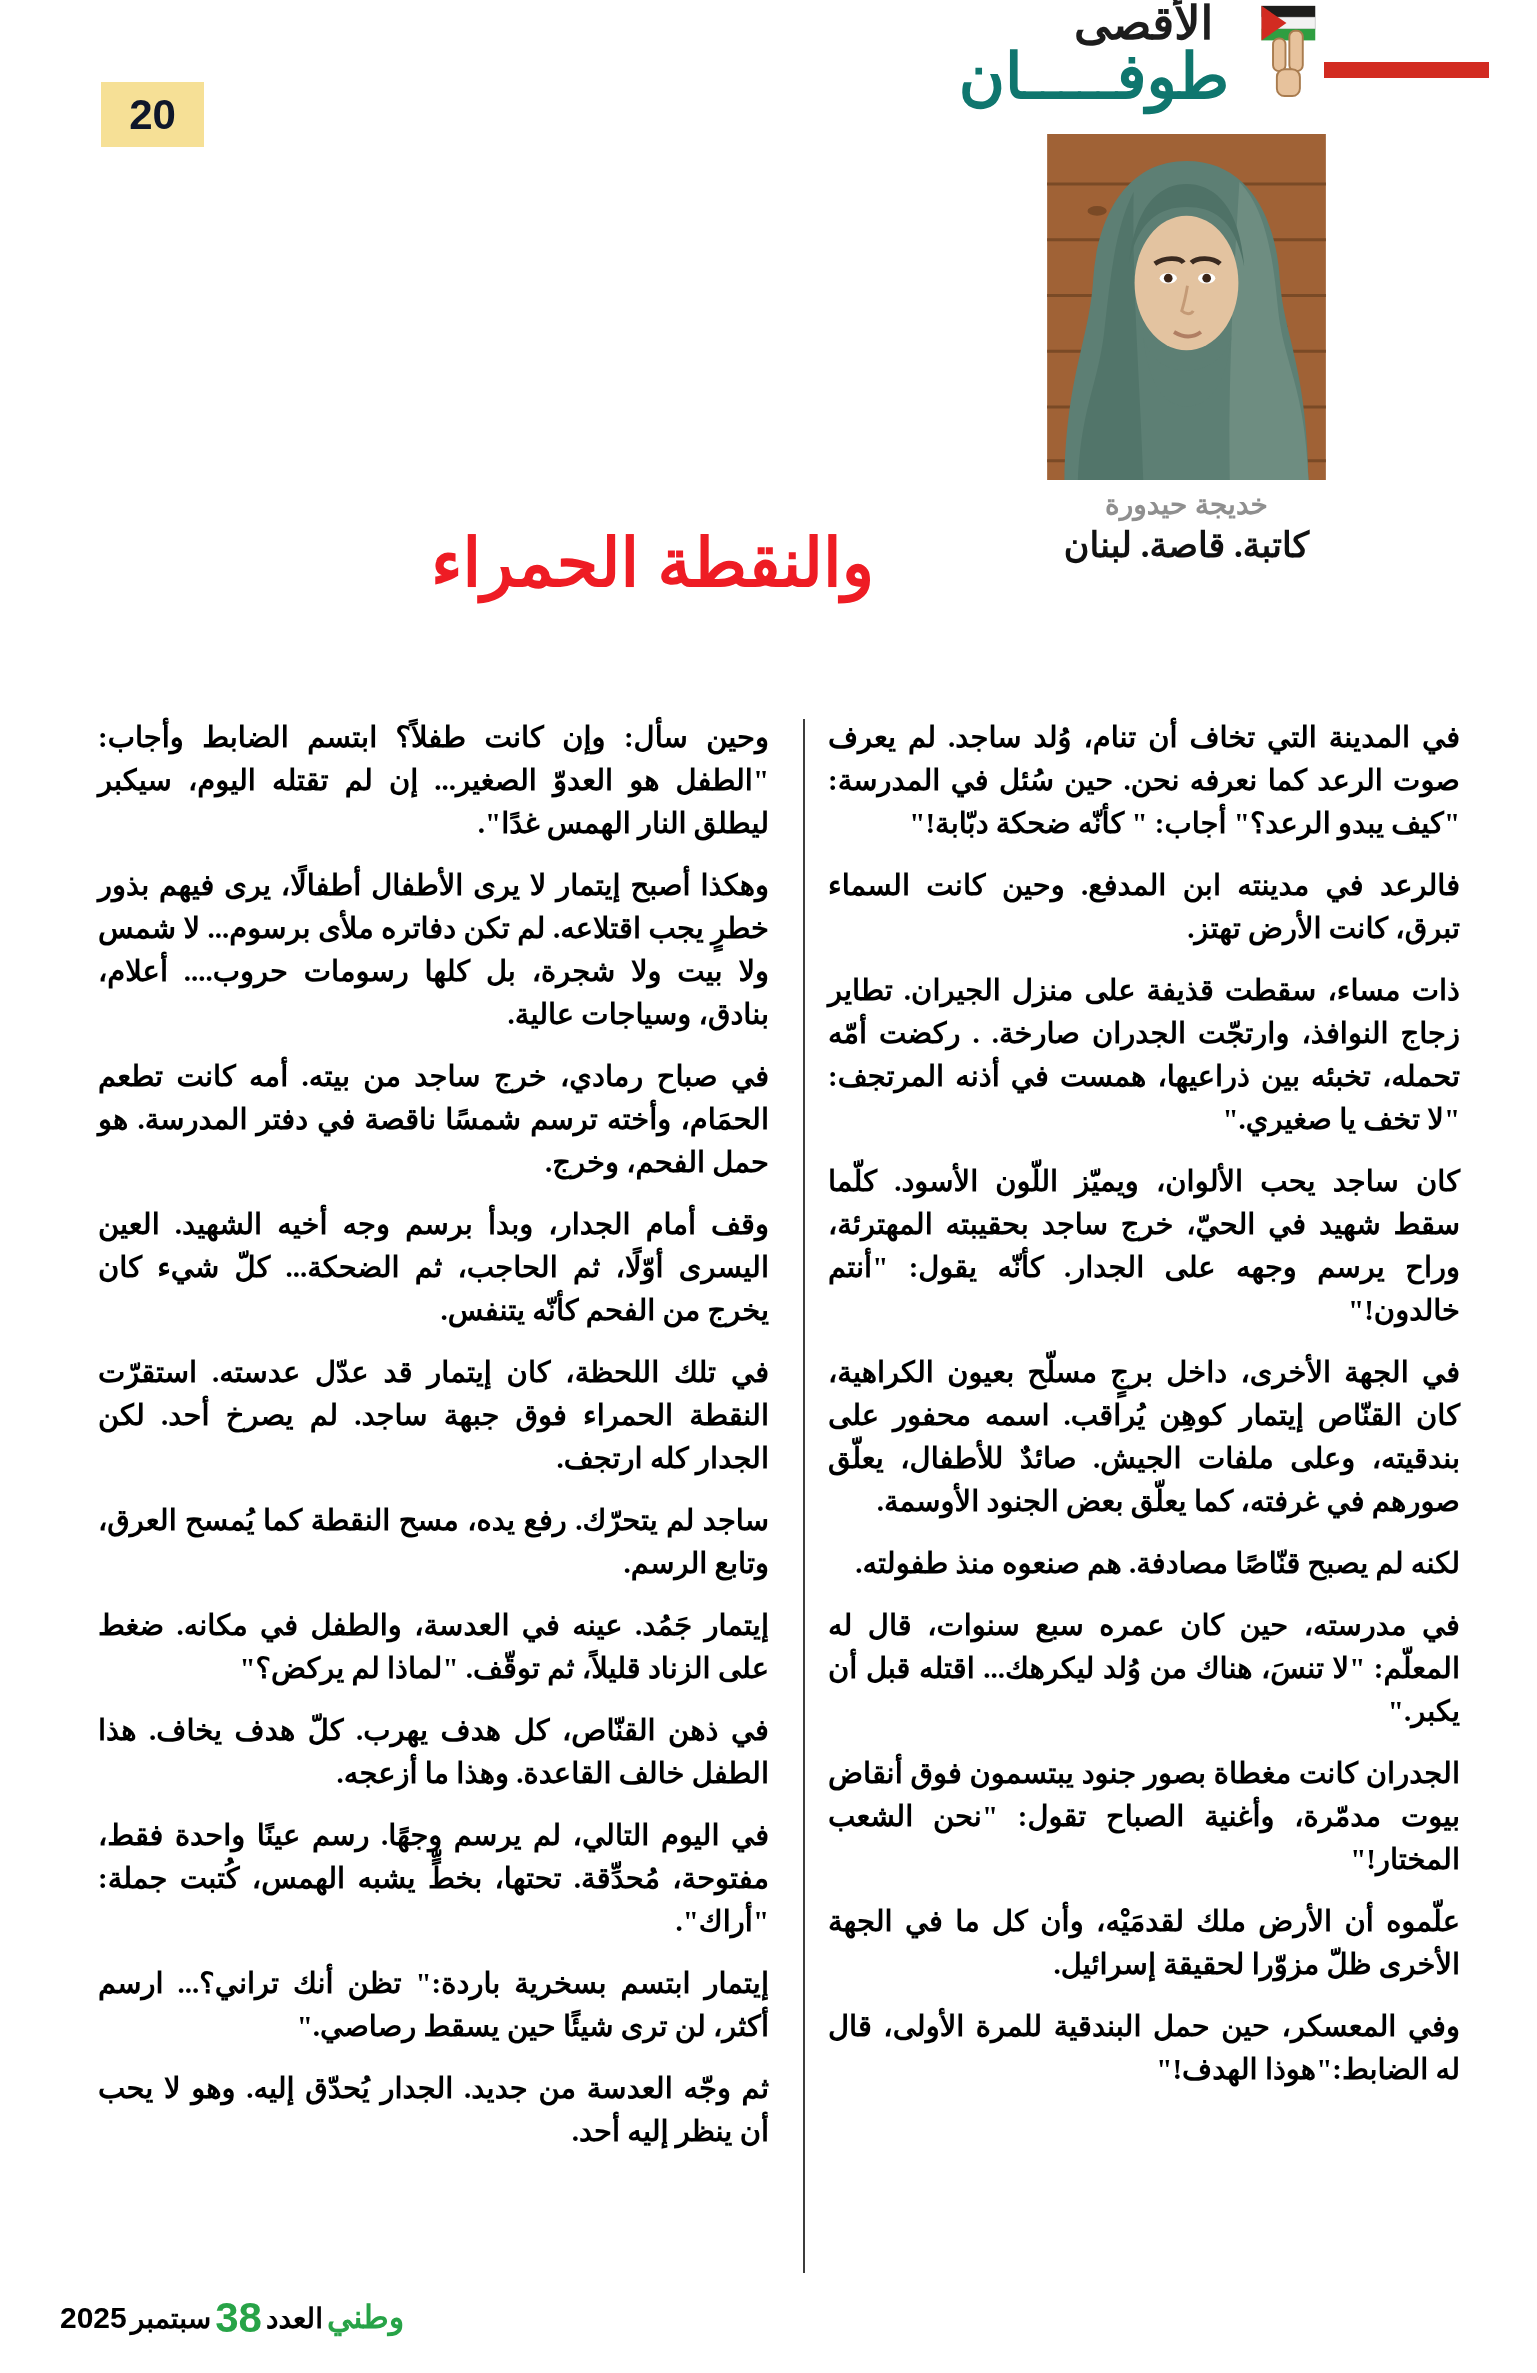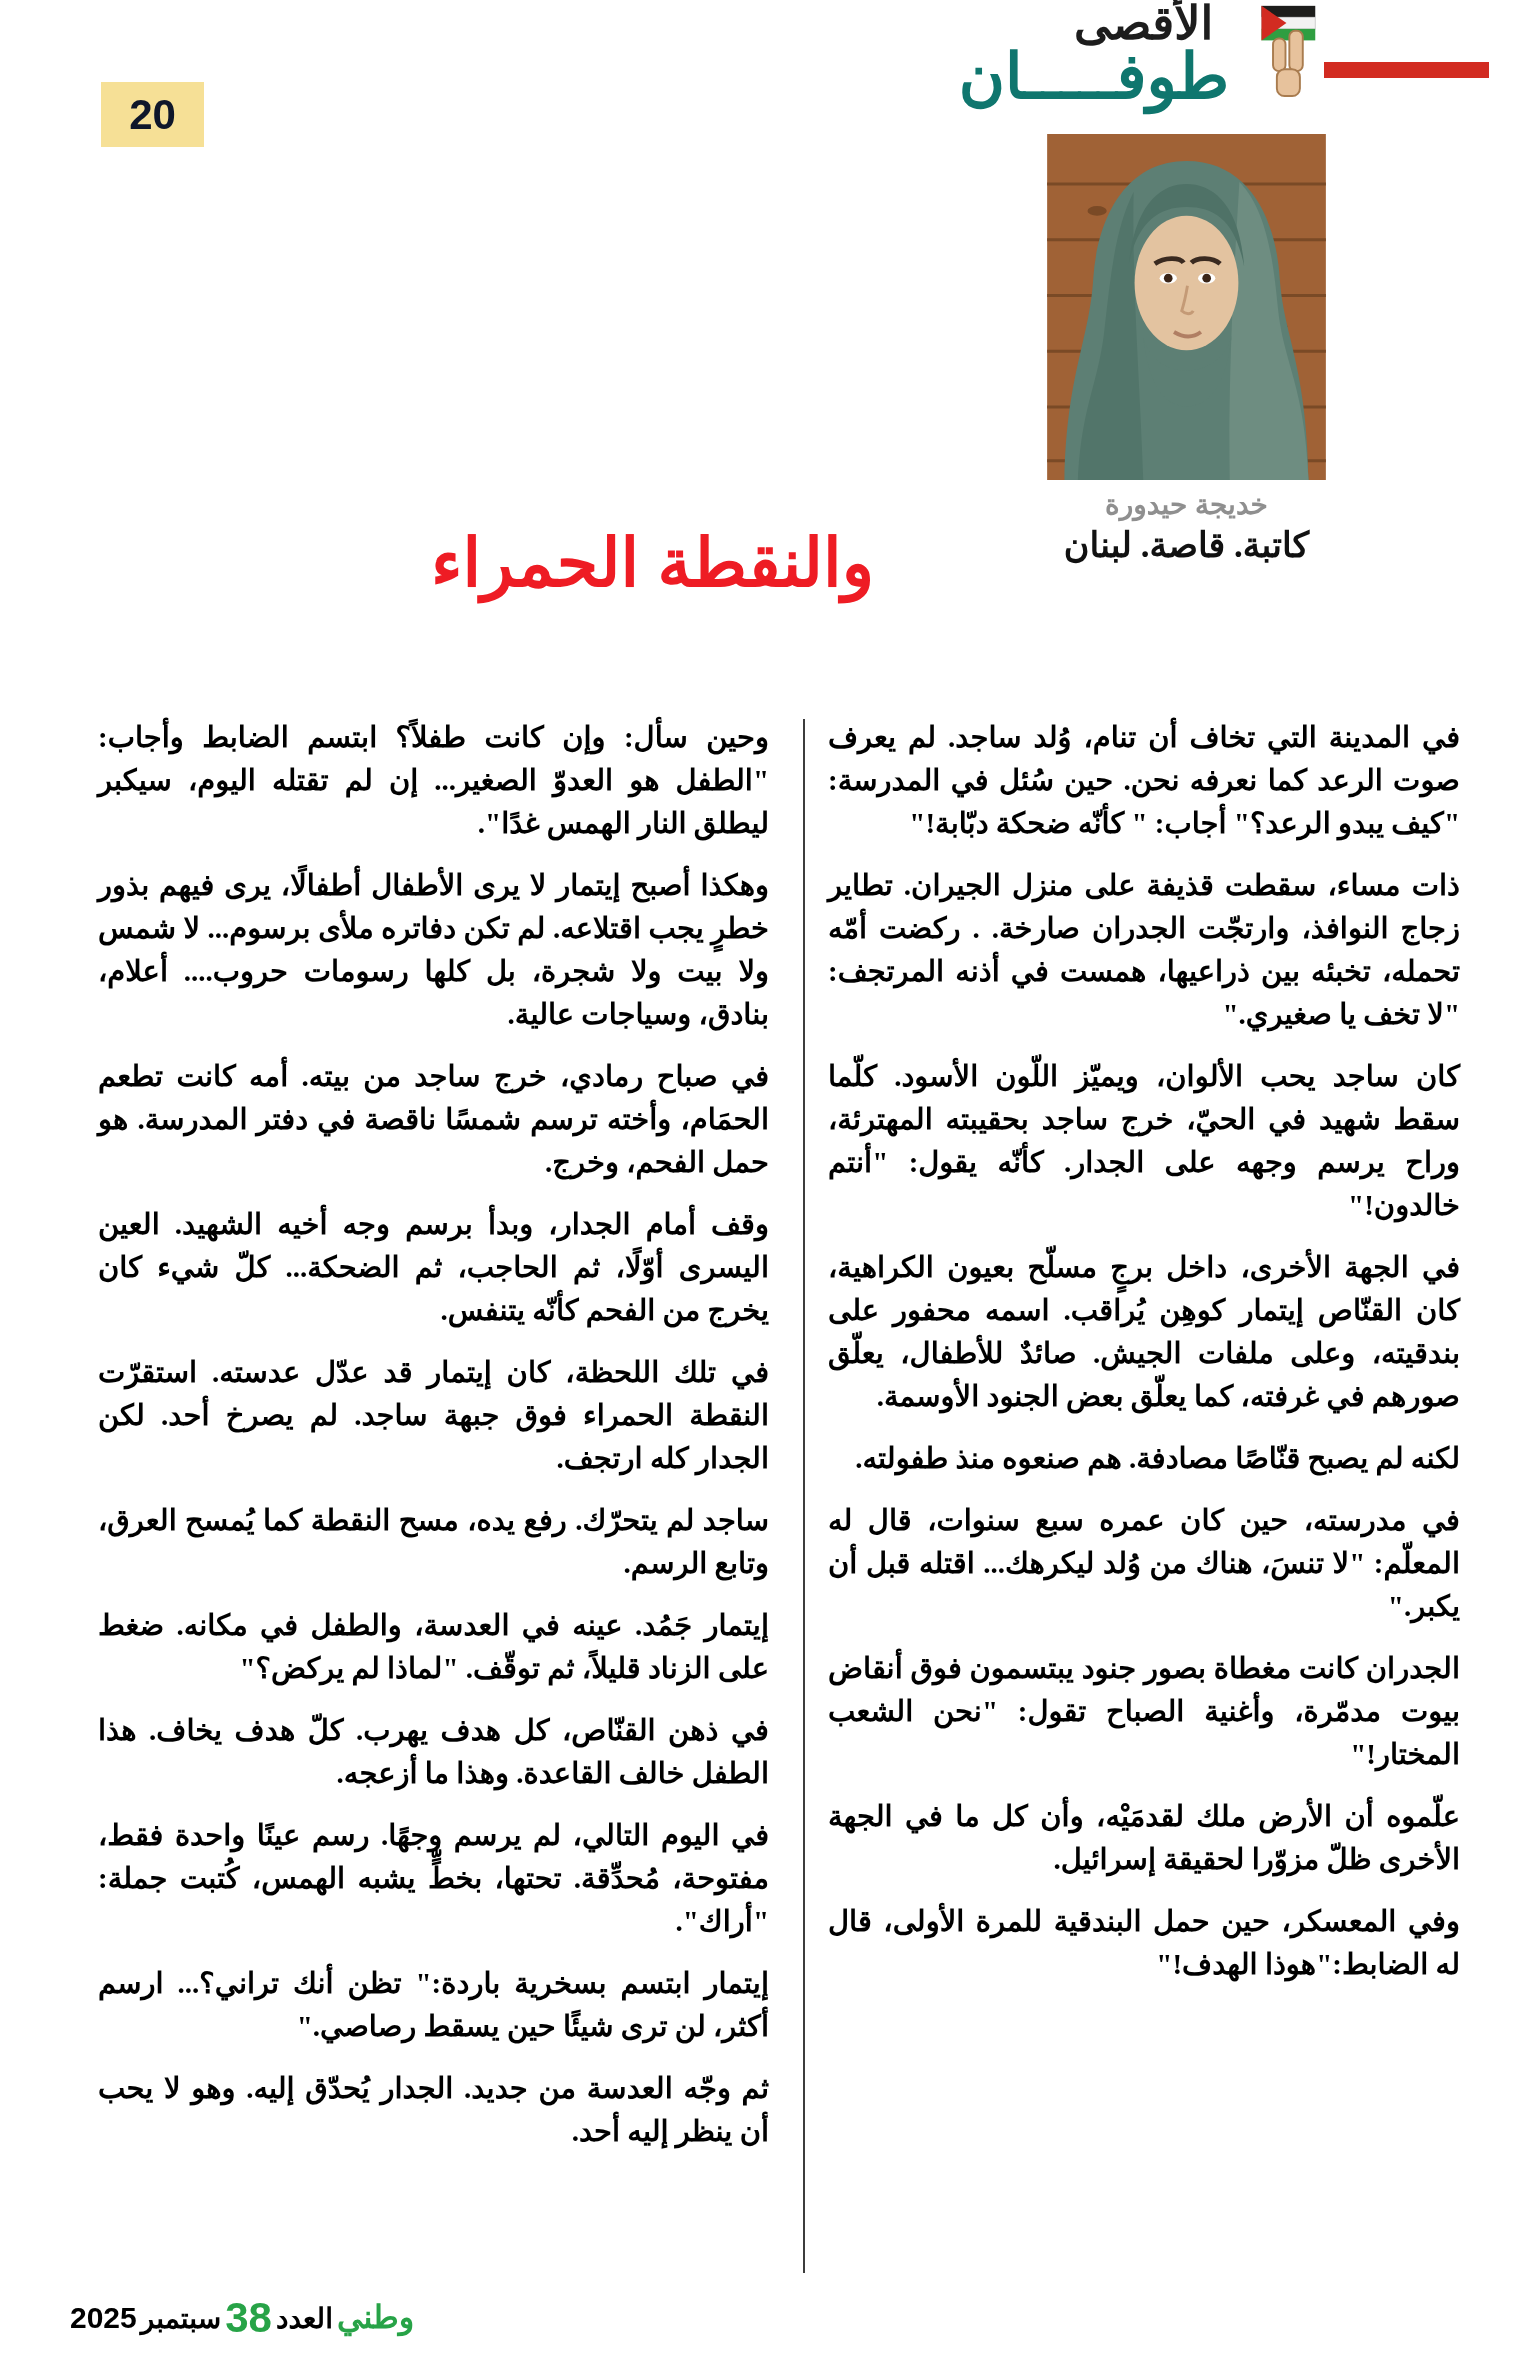--- a/index.html
+++ b/index.html
@@ -44,21 +44,21 @@
   
   .col{position:absolute;top:716px;font-size:29px;line-height:43px;font-weight:bold;
        text-align:justify;color:#000;}
   .col p{margin:0 0 19px 0;}
   .col-right{left:828px;width:632px;}
   .col-left{left:98px;width:671px;}
   .divider{position:absolute;left:803px;top:719px;width:1.9px;height:1554px;background:#3c3c3c;}
   
   .footer{
     position:absolute;left:60px;top:2294px;direction:rtl;white-space:nowrap;
-    font-weight:bold;color:#000;margin-left:10px;
+    font-weight:bold;color:#000;
   }
   .footer .mag{color:#27a347;font-family:"Liberation Sans",sans-serif;font-size:32px;}
   .footer .lbl{font-size:28px;}
   .footer .num{color:#27a347;font-family:"Liberation Sans",sans-serif;font-size:42px;vertical-align:-3.8px;}
   .footer .mon{font-size:28px;}
   .footer .yr{font-size:30px;font-family:"Liberation Sans",sans-serif;}
 </style>
 </head>
 <body>
 
@@ -129,20 +129,21 @@
     <div class="name">خديجة حيدورة</div>
     <div class="role">كاتبة. قاصة. لبنان</div>
   </div>
 
   <h1 class="story-title">والنقطة الحمراء</h1>
 
   <div class="divider"></div>
 
   <div class="col col-right">
     <p>في المدينة التي تخاف أن تنام، وُلد ساجد. لم يعرف صوت الرعد كما نعرفه نحن. حين سُئل في المدرسة: "كيف يبدو الرعد؟"      أجاب: " كأنّه ضحكة دبّابة!"</p>
+    <p>فالرعد في مدينته ابن المدفع. وحين كانت السماء تبرق، كانت الأرض تهتز.</p>
     <p>ذات مساء، سقطت قذيفة على منزل الجيران. تطاير زجاج النوافذ، وارتجّت الجدران صارخة. . ركضت أمّه تحمله، تخبئه بين ذراعيها، همست في أذنه المرتجف: "لا تخف يا صغيري."</p>
     <p>كان ساجد يحب الألوان، ويميّز اللّون  الأسود. كلّما سقط  شهيد في الحيّ، خرج ساجد بحقيبته المهترئة، وراح يرسم وجهه على الجدار. كأنّه يقول: "أنتم خالدون!"</p>
     <p>في الجهة الأخرى، داخل برجٍ مسلّح بعيون الكراهية، كان القنّاص إيتمار كوهِن يُراقب. اسمه محفور على بندقيته، وعلى ملفات الجيش. صائدٌ للأطفال، يعلّق صورهم في غرفته، كما يعلّق بعض الجنود الأوسمة.</p>
     <p>لكنه لم يصبح قنّاصًا مصادفة. هم صنعوه منذ طفولته.</p>
     <p>في مدرسته، حين كان عمره سبع سنوات، قال له المعلّم: "لا تنسَ، هناك من وُلد ليكرهك... اقتله قبل أن يكبر."</p>
     <p>الجدران كانت مغطاة بصور جنود يبتسمون فوق أنقاض بيوت مدمّرة، وأغنية الصباح تقول: "نحن الشعب المختار!"</p>
     <p>علّموه أن الأرض ملك لقدمَيْه، وأن كل ما في الجهة الأخرى ظلّ مزوّرا  لحقيقة إسرائيل.</p>
     <p>وفي المعسكر، حين حمل البندقية للمرة الأولى، قال له الضابط:"هوذا الهدف!"</p>
   </div>
 

